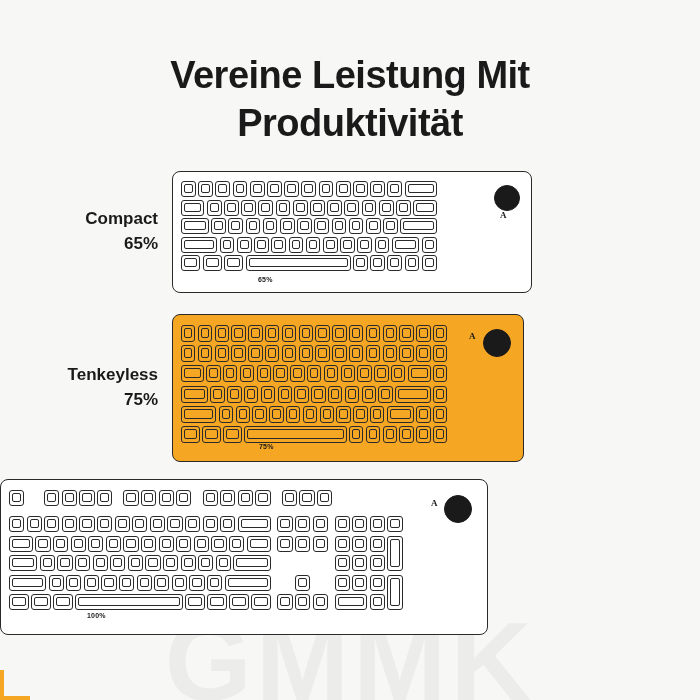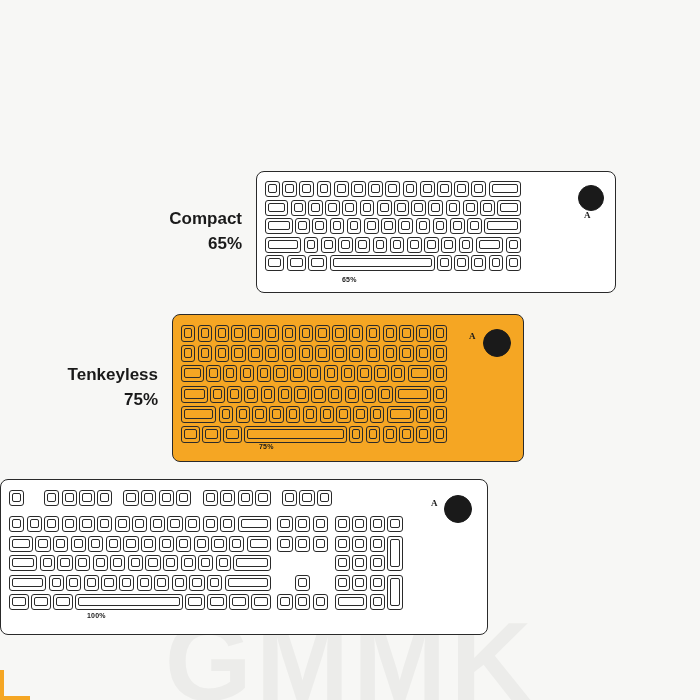--- a/index.html
+++ b/index.html
@@ -125,22 +125,23 @@
     z-index: 2;
   }
 </style>
 </head>
 <body>
 
 <div class="watermark">GMMK</div>
 
 <div class="page">
 
-
-  <div class="row" style="top:168px; height:128px;justify-content:center;">
+  <div class="headline">Vereine Leistung Mit Produktivität</div>
+
+  <div class="row" style="top:168px; height:128px;">
     <div class="row-label">
       <div>Compact</div>
       <div>65%</div>
     </div>
     <div class="kb-wrap">
       <div class="kb" id="kb1" style="width:360px; height:122px;">
           <div class="key" style="left: 8px; top: 9px; width: 14.8px; height: 16px;"></div>
           <div class="key" style="left: 25.2px; top: 9px; width: 14.8px; height: 16px;"></div>
           <div class="key" style="left: 42.4px; top: 9px; width: 14.8px; height: 16px;"></div>
           <div class="key" style="left: 59.6px; top: 9px; width: 14.8px; height: 16px;"></div>

